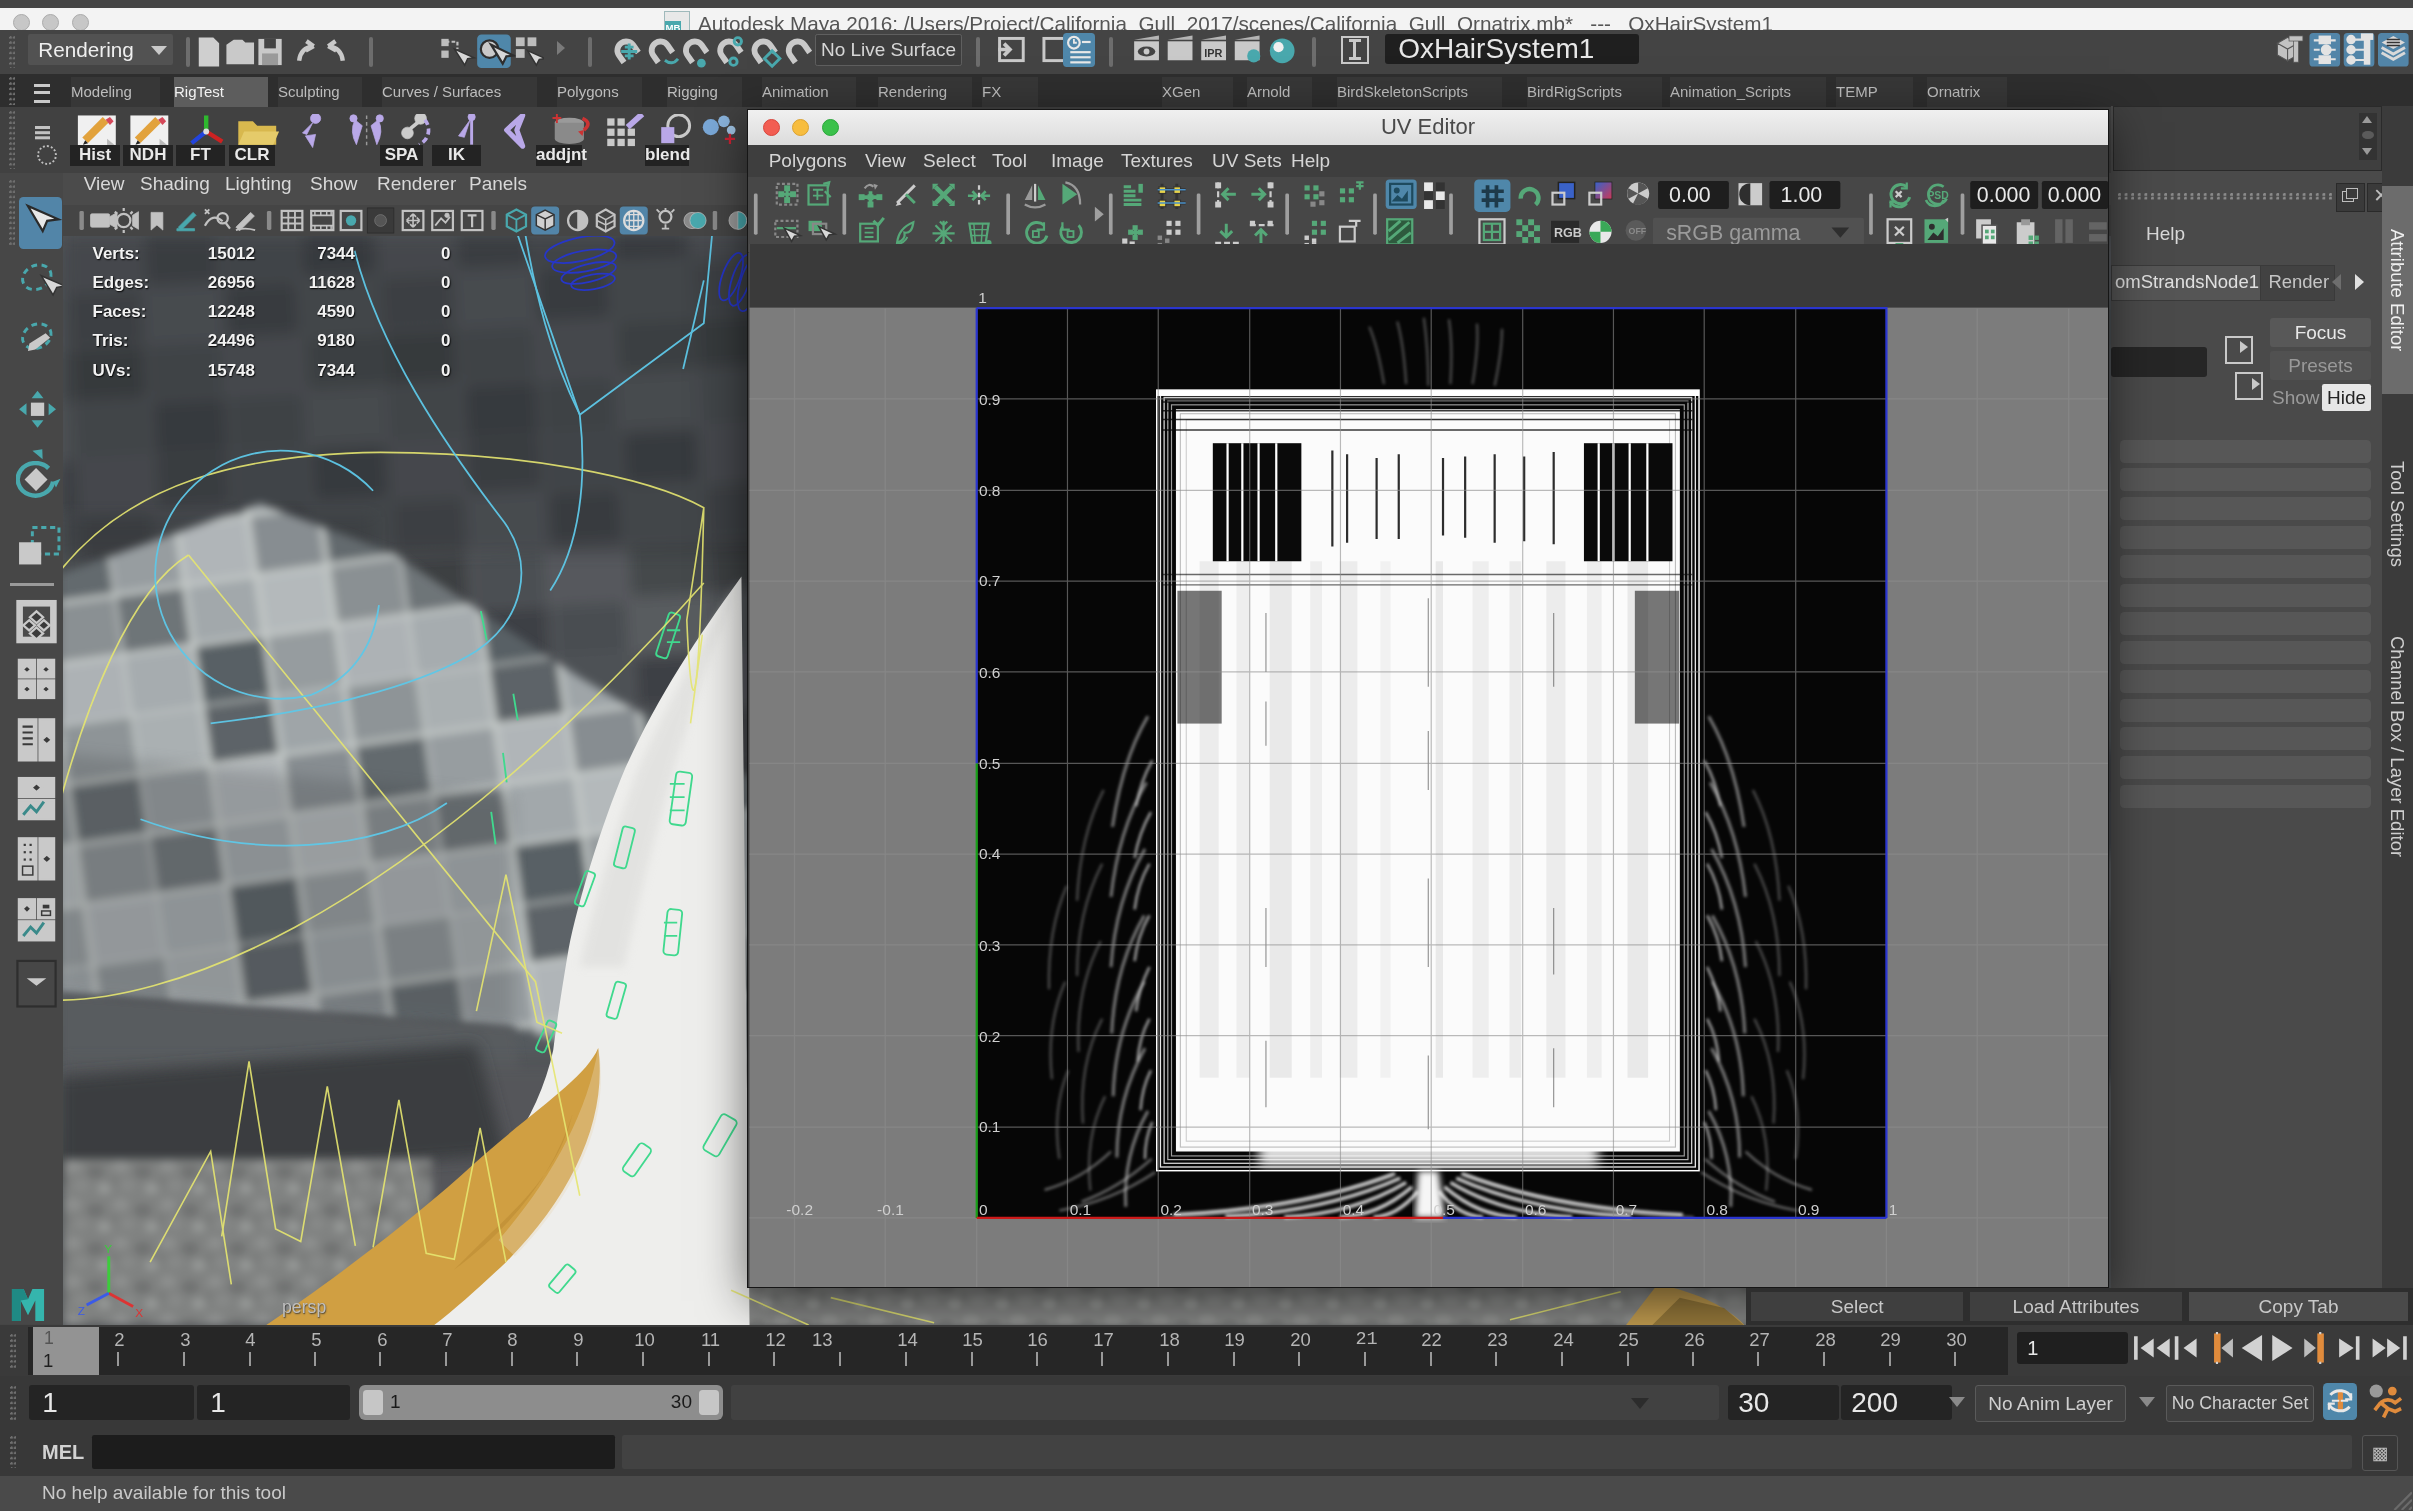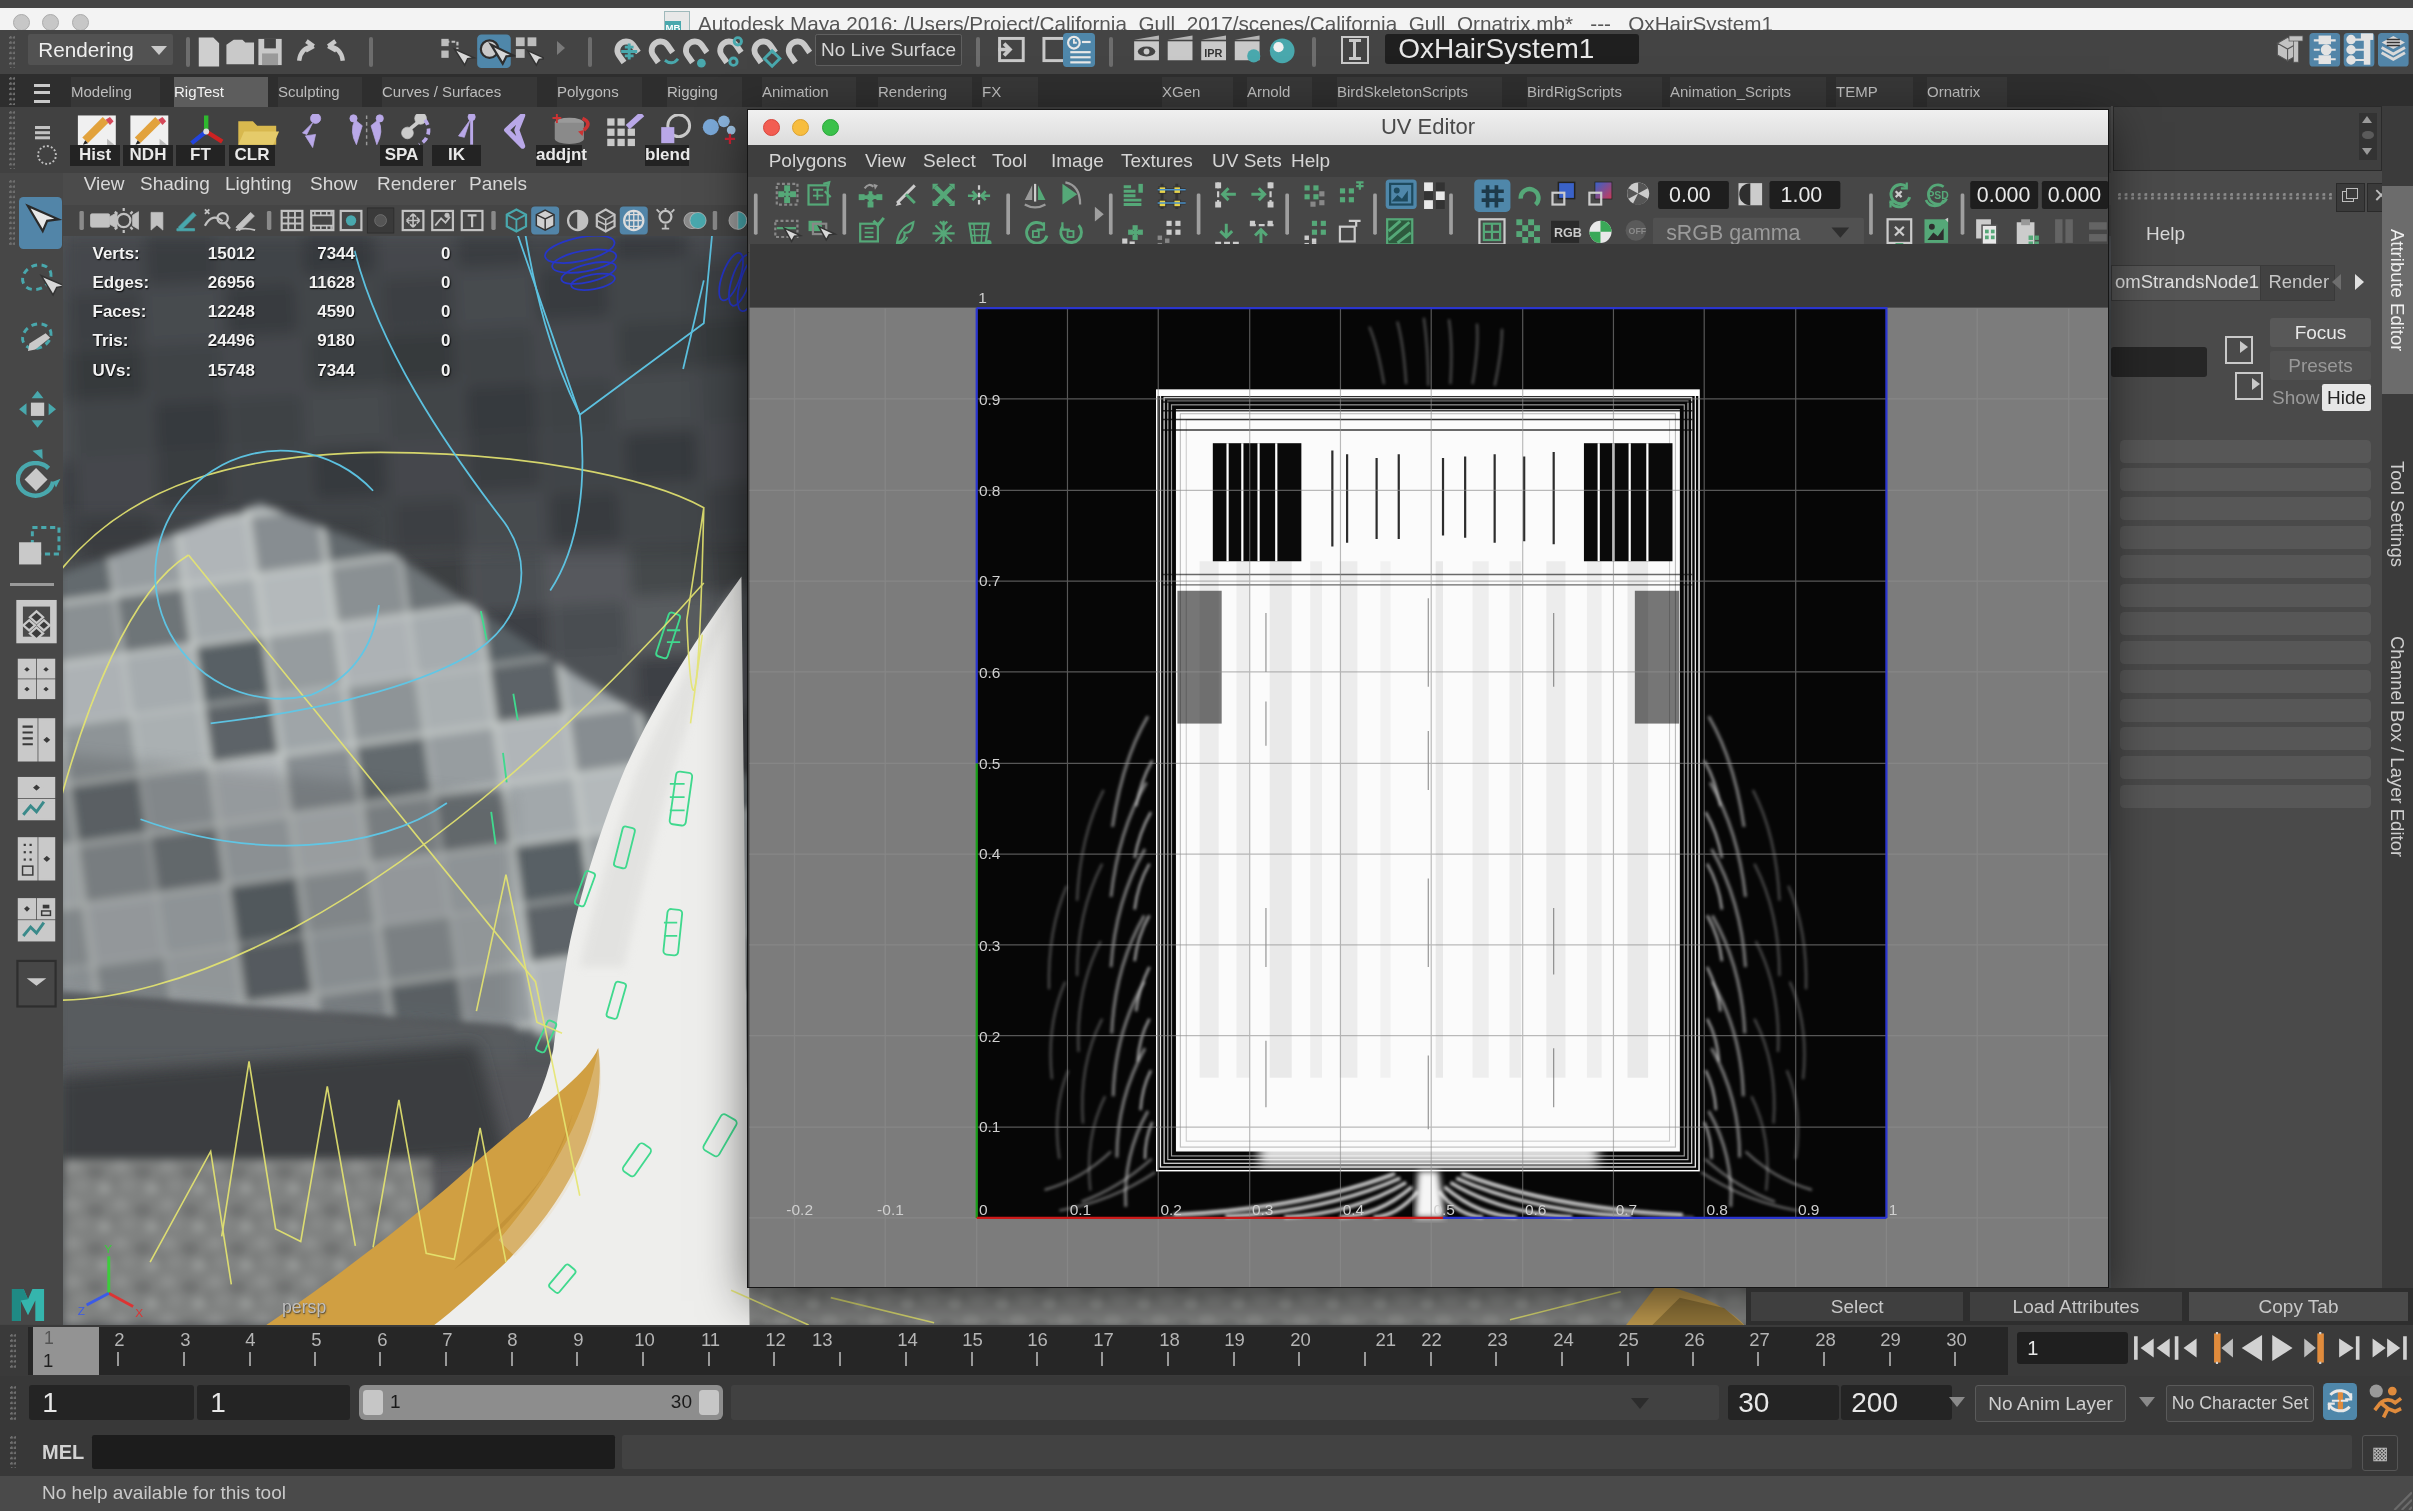--- a/index.html
+++ b/index.html
@@ -1392,21 +1392,21 @@
     <div class="abs" style="left:681px;top:4.4px;width:59px;text-align:center;color:#b5b5b5;font-size:18.5px;">11</div>
     <div class="abs" style="left:746px;top:4.4px;width:59px;text-align:center;color:#b5b5b5;font-size:18.5px;">12</div>
     <div class="abs" style="left:812px;top:4.4px;width:59px;text-align:left;color:#b5b5b5;font-size:18.5px;">13</div>
     <div class="abs" style="left:878px;top:4.4px;width:59px;text-align:center;color:#b5b5b5;font-size:18.5px;">14</div>
     <div class="abs" style="left:943px;top:4.4px;width:59px;text-align:center;color:#b5b5b5;font-size:18.5px;">15</div>
     <div class="abs" style="left:1008px;top:4.4px;width:59px;text-align:center;color:#b5b5b5;font-size:18.5px;">16</div>
     <div class="abs" style="left:1074px;top:4.4px;width:59px;text-align:center;color:#b5b5b5;font-size:18.5px;">17</div>
     <div class="abs" style="left:1140px;top:4.4px;width:59px;text-align:center;color:#b5b5b5;font-size:18.5px;">18</div>
     <div class="abs" style="left:1205px;top:4.4px;width:59px;text-align:center;color:#b5b5b5;font-size:18.5px;">19</div>
     <div class="abs" style="left:1271px;top:4.4px;width:59px;text-align:center;color:#b5b5b5;font-size:18.5px;">20</div>
-    <div class="abs" style="left:1337px;top:4.4px;width:59px;text-align:right;color:#b5b5b5;font-size:18.5px;">21</div>
+    <div class="abs" style="left:1337px;top:4.4px;width:59px;text-align:center;color:#b5b5b5;font-size:18.5px;font-family:Liberation Mono, monospace;">21</div>
     <div class="abs" style="left:1402px;top:4.4px;width:59px;text-align:center;color:#b5b5b5;font-size:18.5px;">22</div>
     <div class="abs" style="left:1468px;top:4.4px;width:59px;text-align:center;color:#b5b5b5;font-size:18.5px;">23</div>
     <div class="abs" style="left:1534px;top:4.4px;width:59px;text-align:center;color:#b5b5b5;font-size:18.5px;">24</div>
     <div class="abs" style="left:1599px;top:4.4px;width:59px;text-align:center;color:#b5b5b5;font-size:18.5px;">25</div>
     <div class="abs" style="left:1665px;top:4.4px;width:59px;text-align:center;color:#b5b5b5;font-size:18.5px;">26</div>
     <div class="abs" style="left:1730px;top:4.4px;width:59px;text-align:center;color:#b5b5b5;font-size:18.5px;">27</div>
     <div class="abs" style="left:1796px;top:4.4px;width:59px;text-align:center;color:#b5b5b5;font-size:18.5px;">28</div>
     <div class="abs" style="left:1861px;top:4.4px;width:59px;text-align:center;color:#b5b5b5;font-size:18.5px;">29</div>
     <div class="abs" style="left:1927px;top:4.4px;width:59px;text-align:center;color:#b5b5b5;font-size:18.5px;">30</div>
     <div class="abs" style="left:52px;top:26.6px;width:1.5px;height:14.8px;background:#999;"></div>

